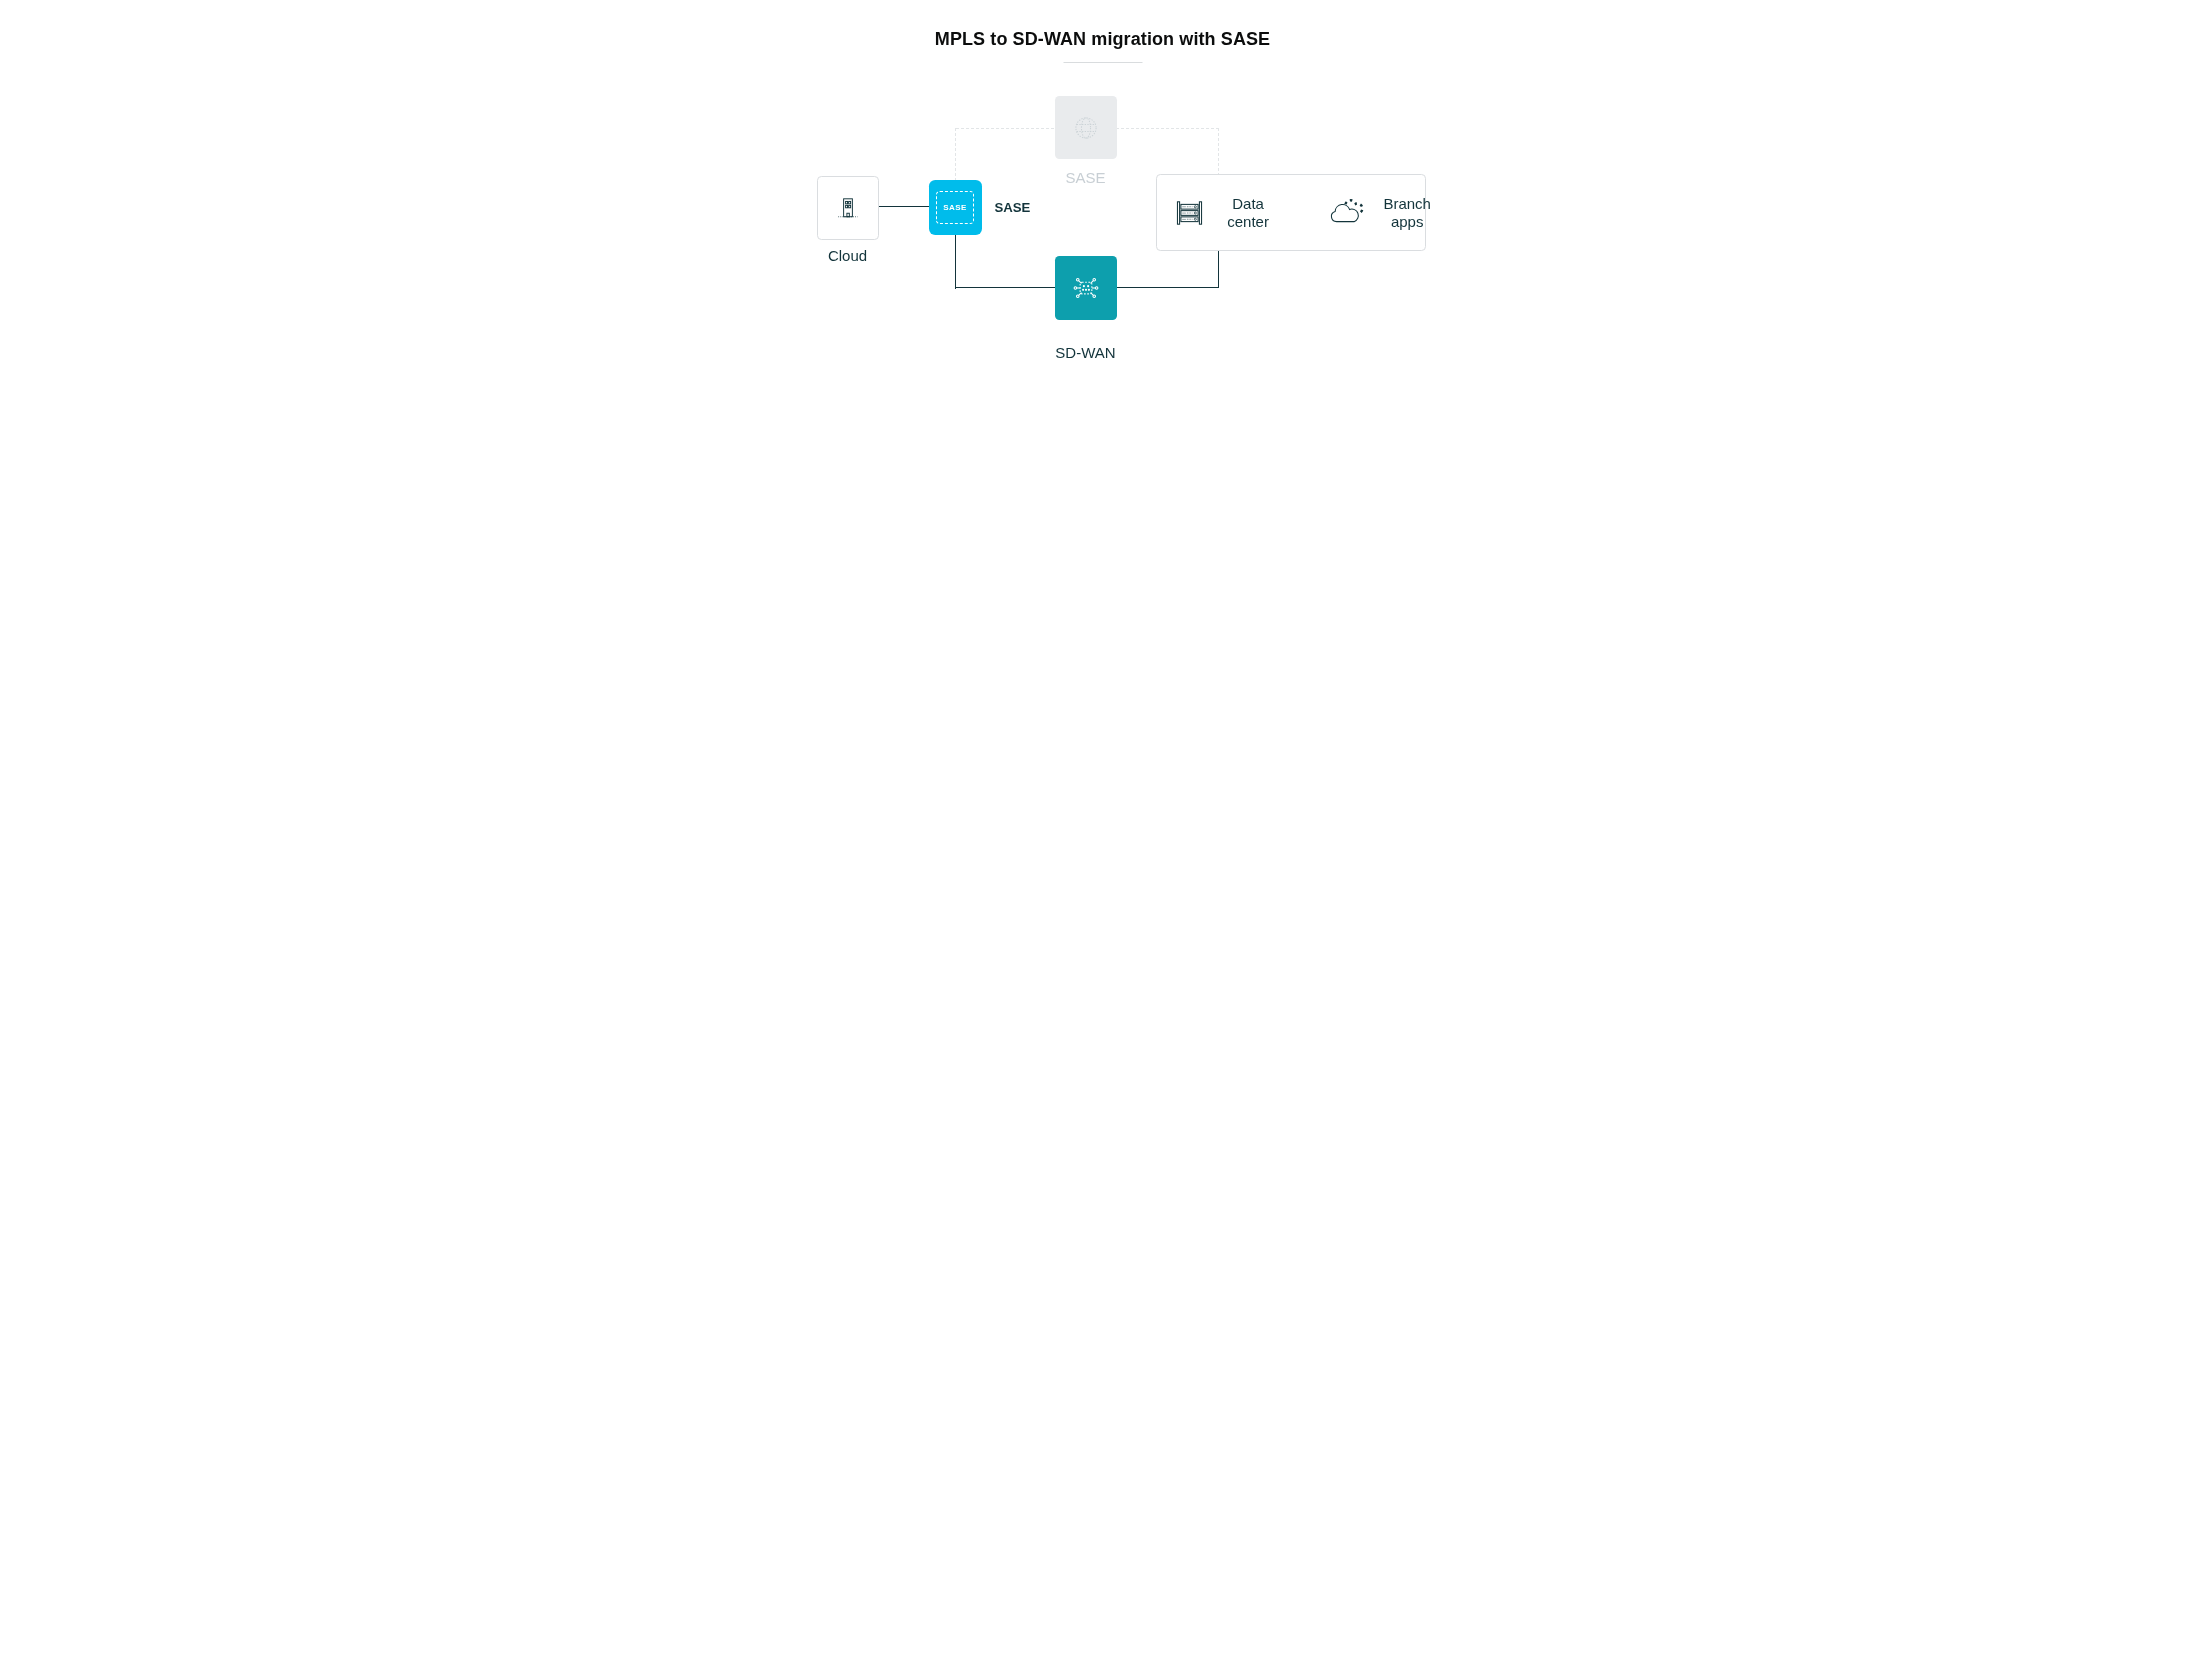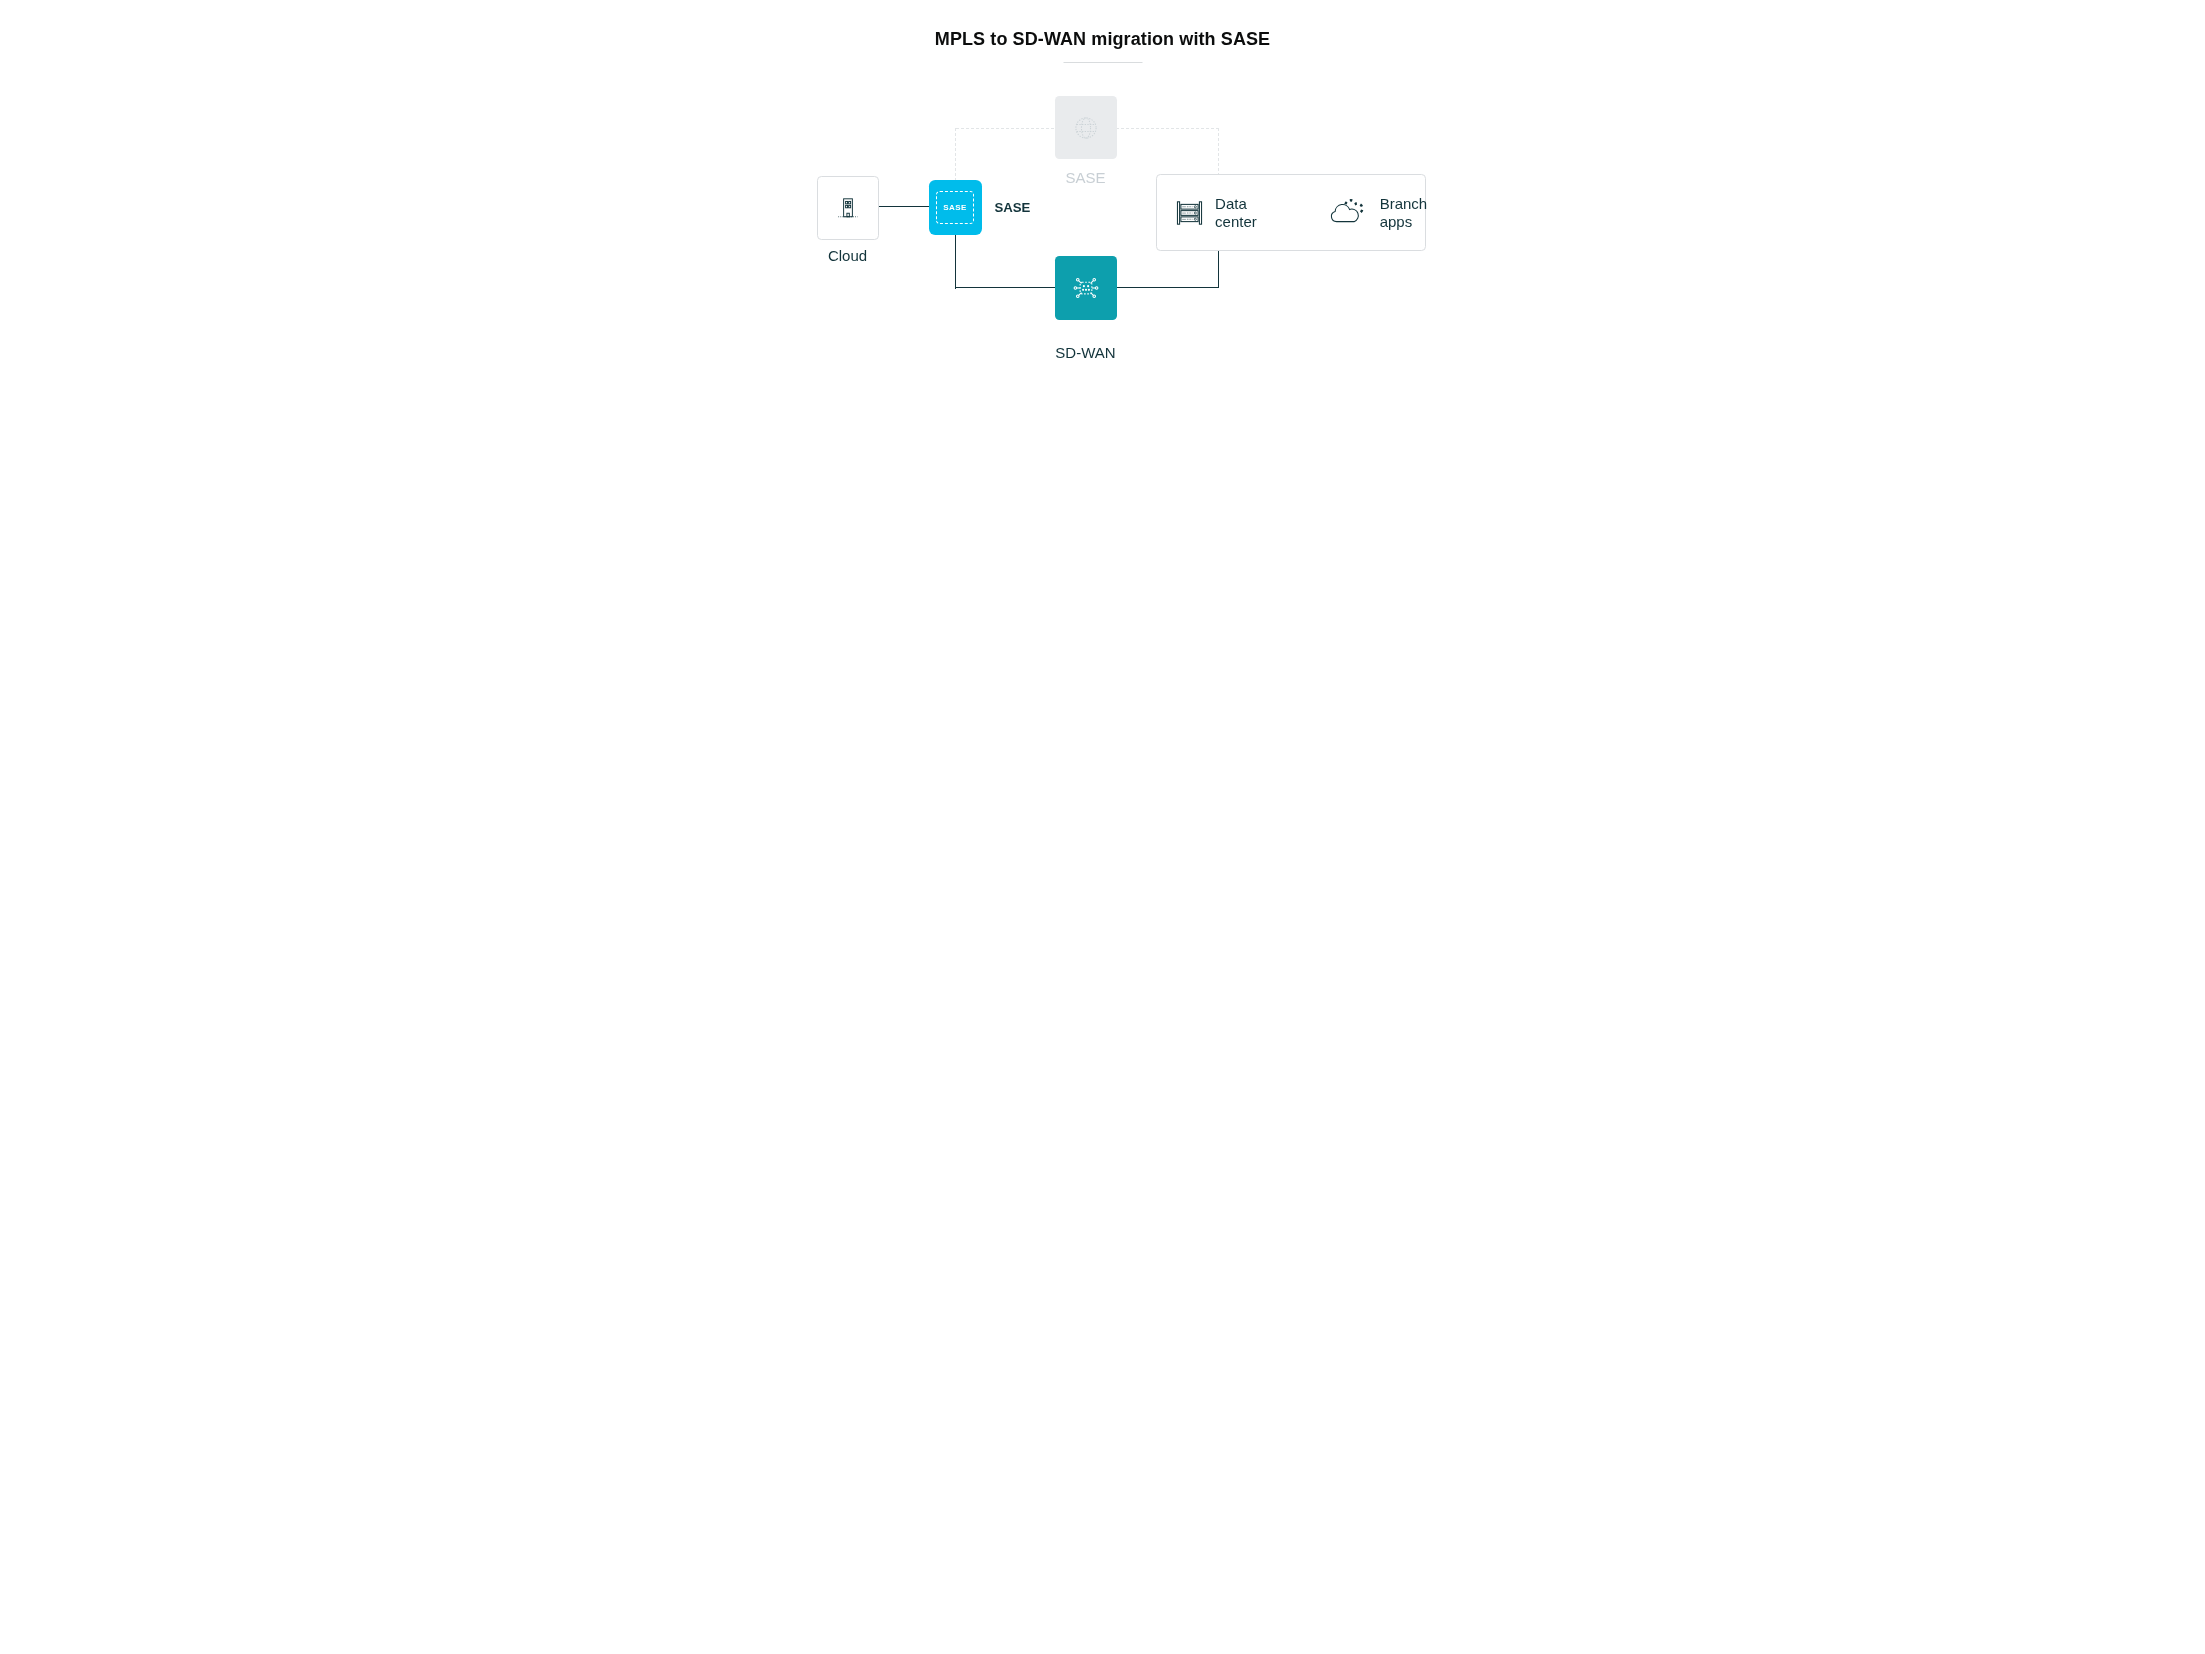--- a/index.html
+++ b/index.html
@@ -34,21 +34,21 @@
     width:36px;height:31px;border:1.1px dashed #ffffff;border-radius:4px;
     display:flex;align-items:center;justify-content:center;
     color:#ffffff;font-weight:700;font-size:8px;letter-spacing:0.4px;
   }
   .sdwan-box{left:292px;top:244px;width:62px;height:64px;background:var(--accent-teal);}
   .services-panel{
     position:absolute;left:393px;top:162px;width:270px;height:77px;
     background:#fff;border:0.9px solid var(--border-gray);border-radius:4.4px;box-sizing:border-box;
     display:flex;align-items:center;padding-left:17px;gap:46px;
   }
-  .service-group{display:flex;align-items:center;gap:10.6px;}
+  .service-group{display:flex;align-items:center;gap:10.6px;text-align:center;}
   
   .node-label{
     position:absolute;transform:translateX(-50%);
     font-size:15px;color:var(--line-dark);white-space:nowrap;text-align:center;
   }
   .mpls-label{color:var(--inactive-text);font-weight:500;}
   .sase-side-label{
     position:absolute;left:232px;top:188px;
     font-size:13.2px;font-weight:700;color:var(--line-dark);
   }

